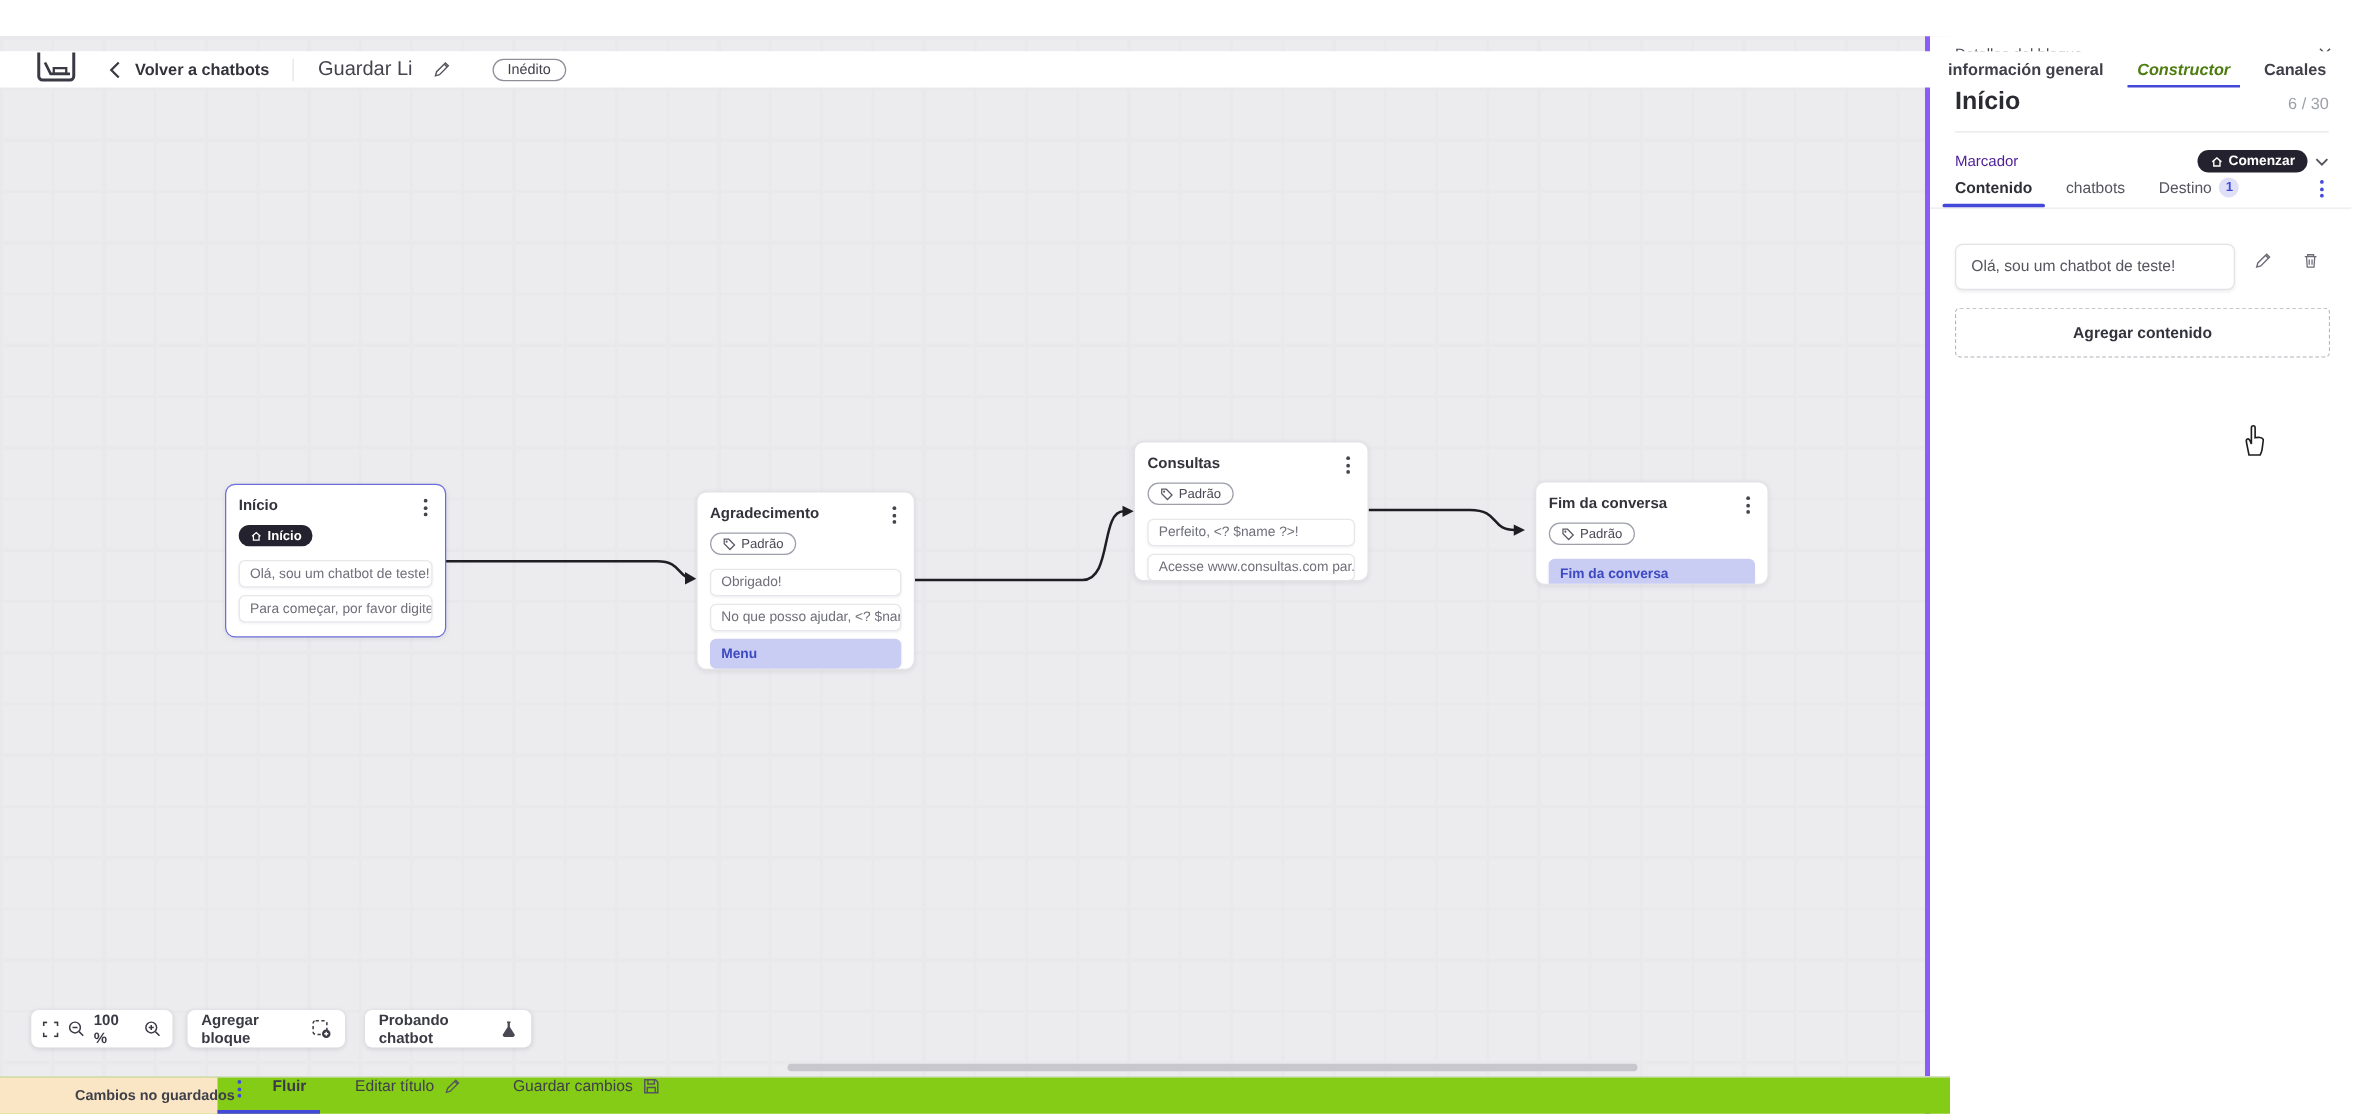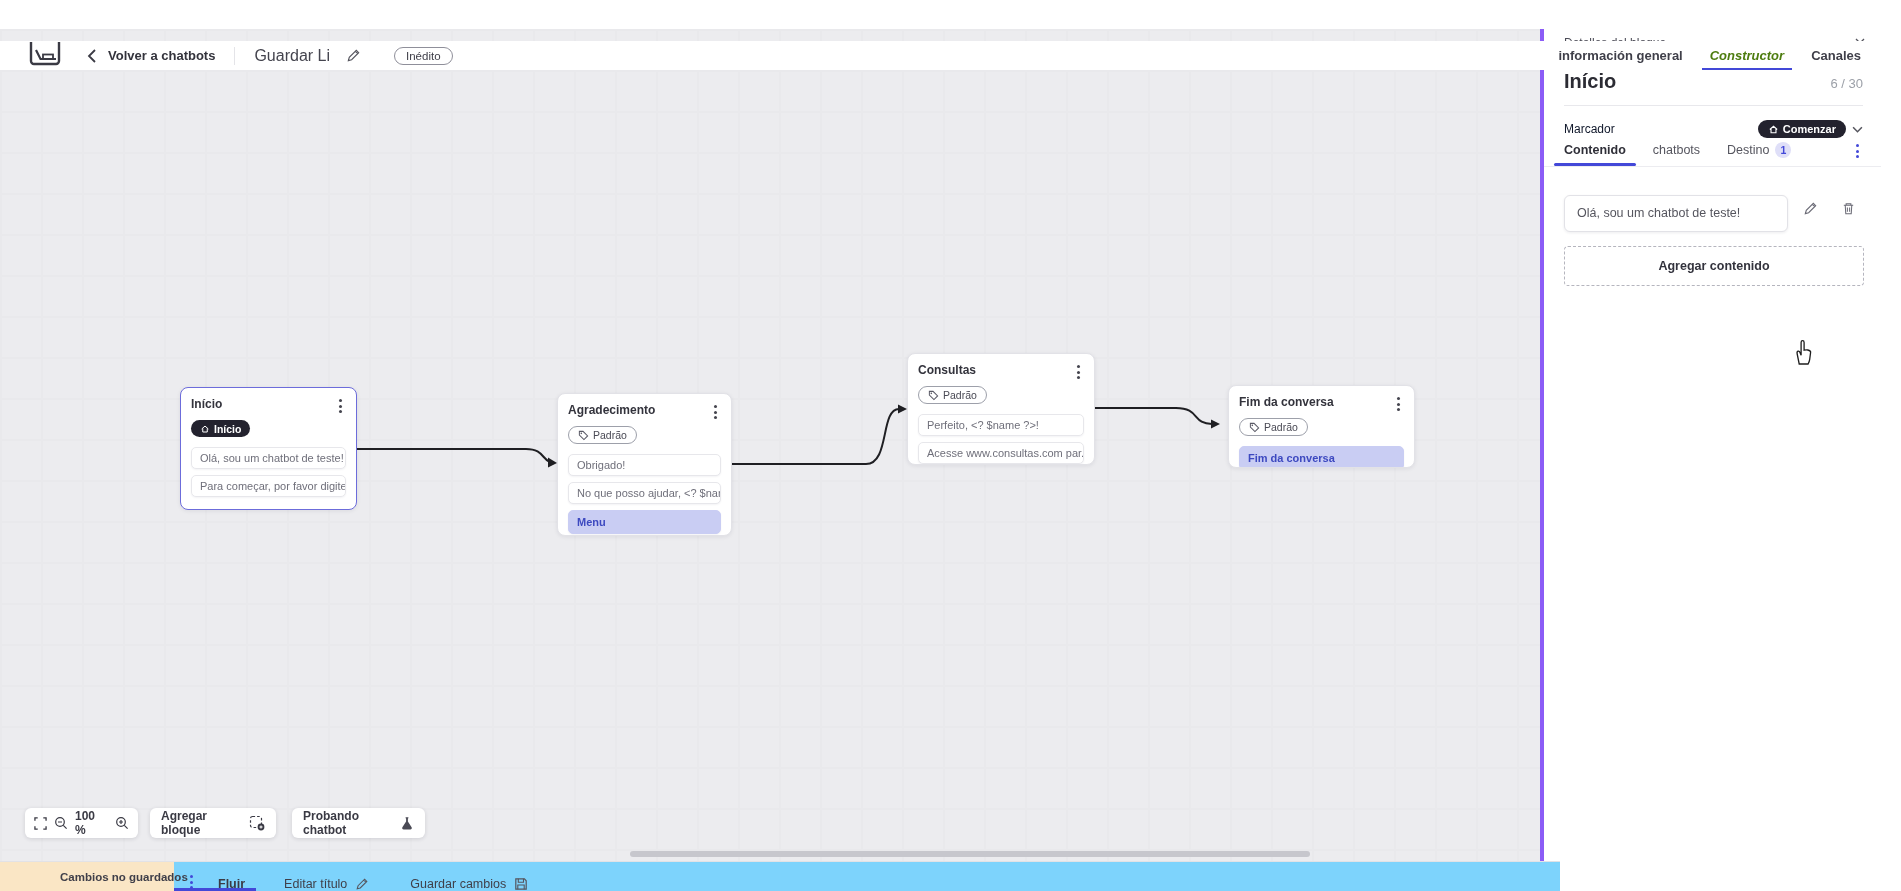--- a/index.html
+++ b/index.html
@@ -55,21 +55,21 @@
   
   #panel { position:absolute; left:1540px; top:29px; width:341px; height:862px; background:#fff; border-left:4px solid #8b5cf6; z-index:25; }
   #panel-head { height:28px; border-bottom:1px solid #ececf0; display:flex; align-items:center; justify-content:space-between; padding:0 15px 0 20px; }
   #panel-head .ph-label { font-size:12px; color:#4a4a55; }
   .closex { color:#55555e; display:flex; cursor:pointer; }
   #panel-body { padding:13px 18px 0 20px; }
   .name-row { display:flex; align-items:baseline; justify-content:space-between; padding-bottom:12px; border-bottom:1px solid #e8e8ec; }
   .blk-name { font-size:20px; font-weight:bold; color:#2b2b33; }
   .counter { font-size:13px; color:#9ca0a8; }
   .marker-row { display:flex; align-items:center; margin-top:14px; }
-  .marker-label { font-size:12px; color:#0f172a; }
+  .marker-label { font-size:12px; color:#4c1d95; }
   .marker-ctl { margin-left:auto; display:flex; align-items:center; gap:6px; }
   .pill-dark.sm { margin-top:0; padding:3px 10px; font-size:11px; }
   .chev { color:#55555e; display:flex; cursor:pointer; }
   .ptabs { display:flex; align-items:center; margin-top:4px; gap:27px; position:relative; }
   .ptab { font-size:12.5px; color:#55555e; padding-bottom:9px; position:relative; display:flex; align-items:center; gap:6px; cursor:pointer; }
   .ptab.active { color:#2f2f38; font-weight:bold; }
   .ptab.active:after { content:""; position:absolute; left:-10px; right:-10px; bottom:0; height:3px; background:#4348d8; border-radius:2px; }
   .tab-badge { width:16px; height:16px; border-radius:50%; background:#dfdff8; color:#4348d8; font-size:10.5px; font-weight:bold;
     display:inline-flex; align-items:center; justify-content:center; }
   .ptabs .vdots { margin-left:auto; color:#4348d8; padding-bottom:9px; }
@@ -77,22 +77,22 @@
   .pcontent { padding-top:28px; display:flex; flex-direction:column; gap:11px; }
   .pc-row { display:flex; align-items:flex-start; gap:15px; }
   .pc-card { width:224px; background:#fff; border:1px solid #e2e2e7; border-radius:6px; box-shadow:0 1px 3px rgba(25,25,50,.08);
     padding:8px 12px; font-size:12.5px; color:#55555e; line-height:1.55; }
   .icon-btn { color:#6b6b76; display:flex; margin-top:6px; cursor:pointer; }
   .icon-btn.trash { margin-left:8px; }
   .add-box { margin-top:14px; width:300px; height:40px; border:1px dashed #b5b5be; border-radius:4px;
     display:flex; align-items:center; justify-content:center; font-size:12.5px; font-weight:bold; color:#33333d; cursor:pointer; }
 
   
-  #footer { position:absolute; left:0; top:861px; width:1560px; height:30px; background:#7dd3fc; border-top:1px solid #e2e2e6;
-    display:flex; align-items:flex-end; z-index:30; }
+  #footer { position:absolute; left:0; top:861px; width:1560px; height:30px; background:#84cc16; border-top:1px solid #e2e2e6;
+    display:flex; align-items:flex-start; z-index:30; }
   .warn-seg { height:100%; width:174px; background:#fae6c5; display:flex; align-items:center; padding-left:52px; gap:8px; flex:none; }
   .warn-label { font-size:11.5px; font-weight:bold; color:#3f3f49; white-space:nowrap; }
   #footer .vdots { color:#4348d8; margin-left:12px; }
   .flow-tab { margin-left:21px; font-size:12.5px; font-weight:bold; color:#3a3a44; cursor:pointer; }
   .flow-underline { position:absolute; left:174px; top:888px; width:82px; height:3px; background:#4348d8; z-index:31; }
   .foot-btn { display:flex; align-items:center; gap:8px; font-size:12.5px; color:#3f3f49; cursor:pointer; }
   .foot-btn .fi { color:#55555e; display:flex; }
   #edit-title { margin-left:39px; }
   #save-changes { margin-left:41px; }
 

